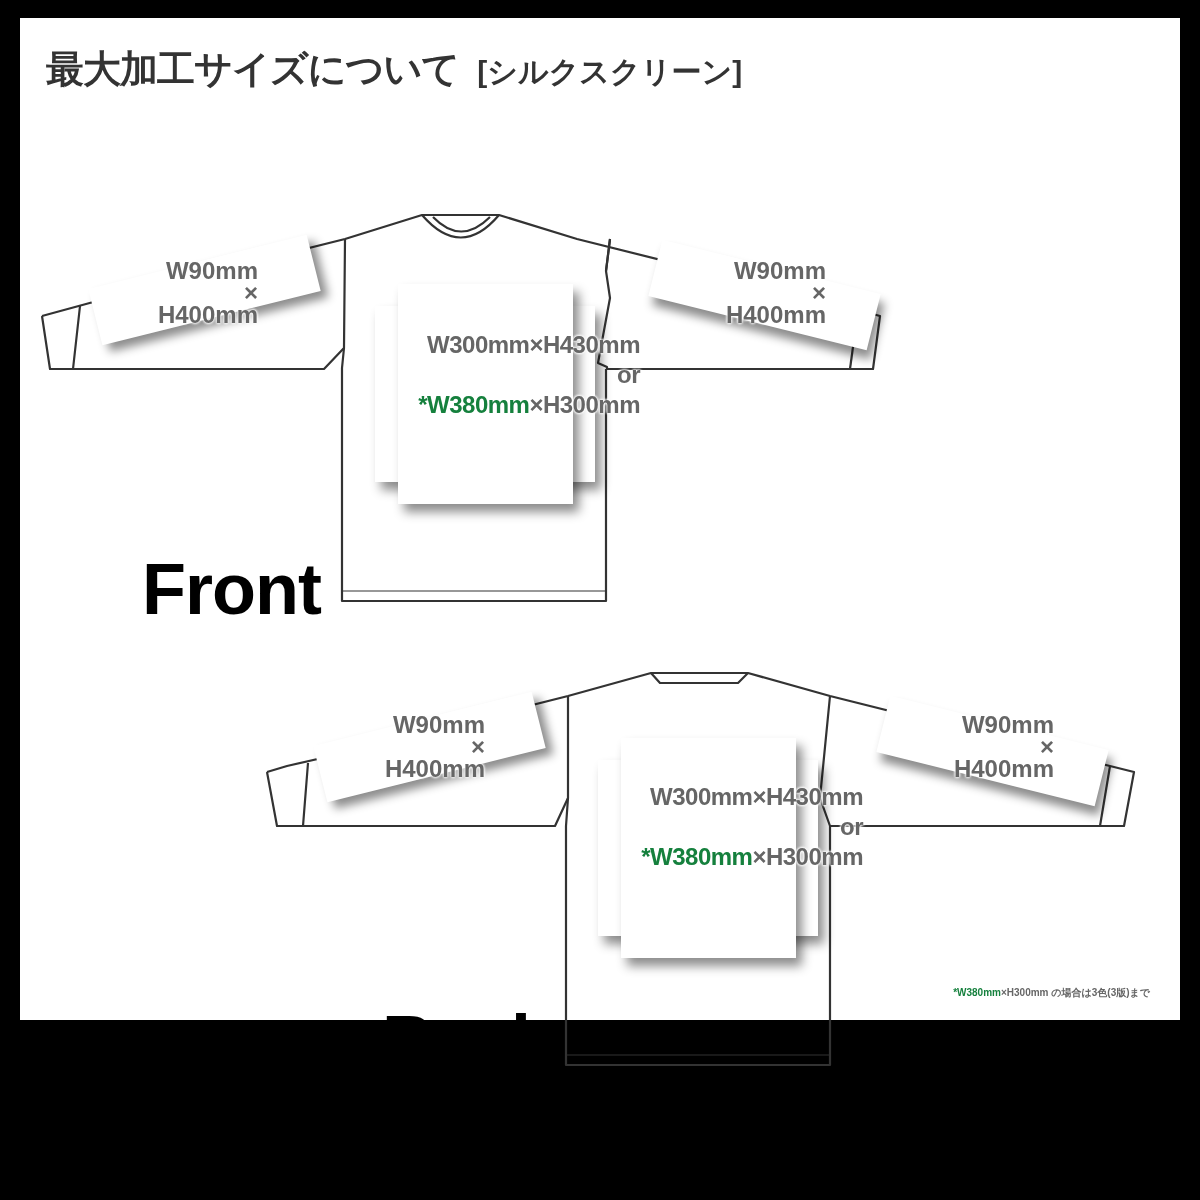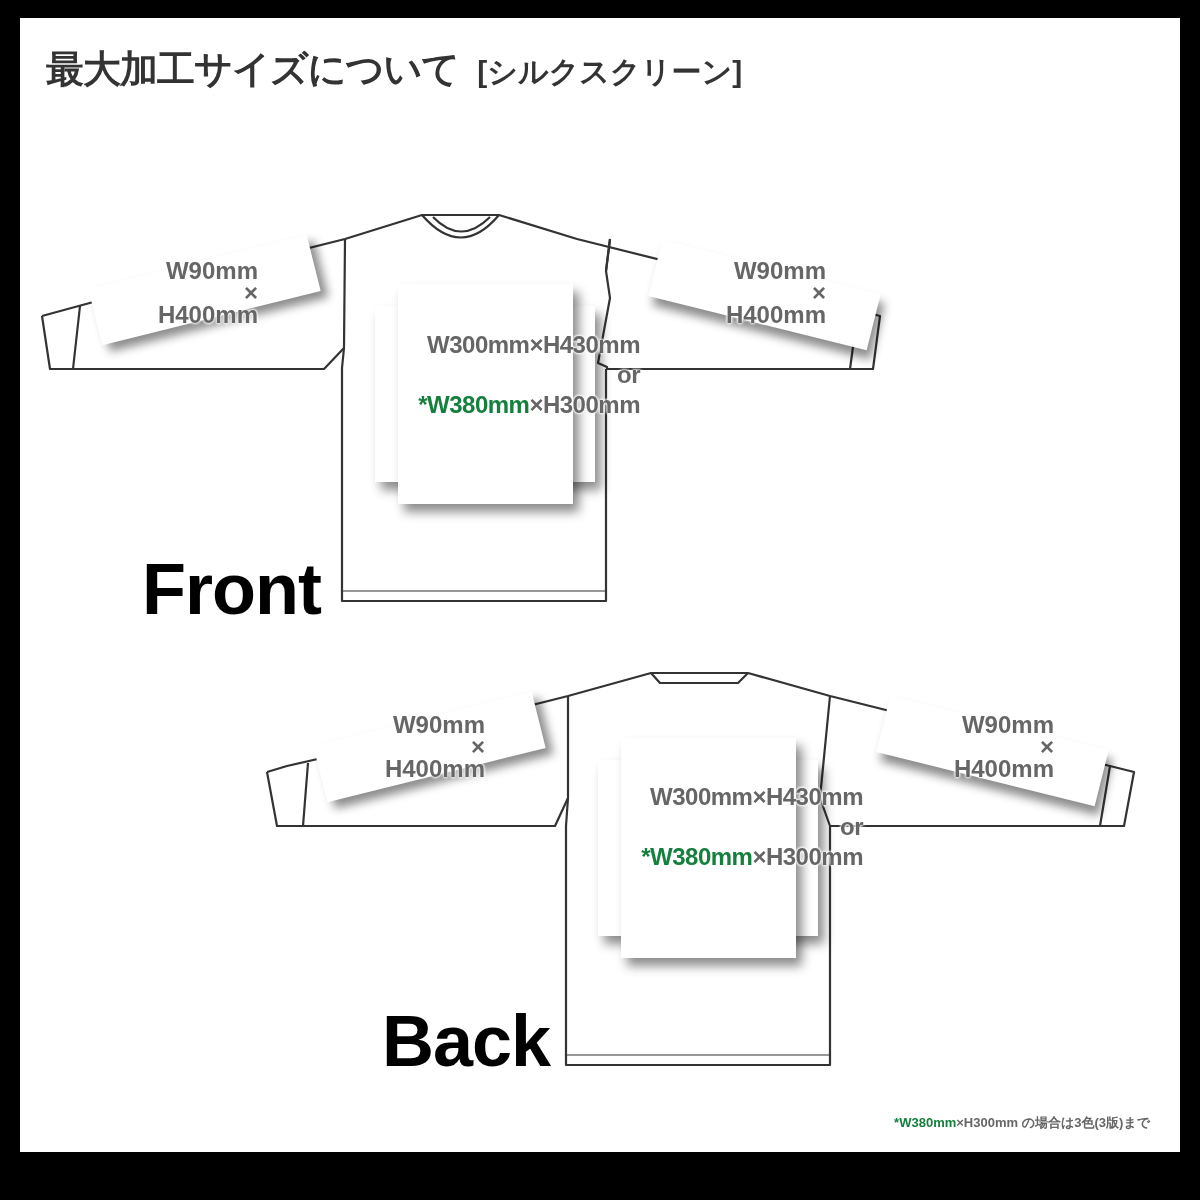--- a/index.html
+++ b/index.html
@@ -1,27 +1,27 @@
 <!DOCTYPE html>
 <html><head>
 <meta charset="utf-8">
 <style>
   html, body { margin:0; padding:0; }
   body { width:1200px; height:1200px; background:#000; position:relative; overflow:hidden; font-family:"Liberation Sans", "DejaVu Sans", sans-serif; }
-  .canvas { position:absolute; left:20px; top:18px; width:1160px; height:1134px; background:#fff; }
+  .canvas { position:absolute; left:20px; top:18px; width:1160px; height:1002px; background:#fff; }
   .title { position:absolute; left:26px; top:26px; font-size:38px; font-weight:bold; color:#333; letter-spacing:-1px; white-space:nowrap; }
   .title .sub { font-size:30px; margin-left:18px; letter-spacing:0; }
   svg.shirt { position:absolute; left:0; top:0; width:1160px; height:1161px; }
   .panel { position:absolute; background:#fff; box-shadow:6px 8px 10px rgba(0,0,0,0.45); }
   .label { position:absolute; text-align:right; font-weight:bold; color:#666; line-height:1; white-space:nowrap; text-shadow:0 0 3px #fff,0 0 3px #fff,0 0 3px #fff; }
   .sleeve-label { font-size:24px; line-height:22px; }
   .body-label { font-size:24px; line-height:30px; letter-spacing:-0.5px; }
   .red { color:#15803d; }
   .view-label { position:absolute; font-size:72px; font-weight:bold; color:#000; letter-spacing:-1px; }
-  .footnote { position:absolute; right:30px; bottom:20px; font-size:13px; font-weight:bold; color:#666; white-space:nowrap; }
+  .footnote { position:absolute; right:30px; bottom:20px; font-size:10px; font-weight:bold; color:#666; white-space:nowrap; }
 </style>
 </head>
 <body>
 
 <div class="canvas">
 
   <div class="title">
     <span>最大加工サイズについて</span><span class="sub">[シルクスクリーン]</span>
   </div>
 

